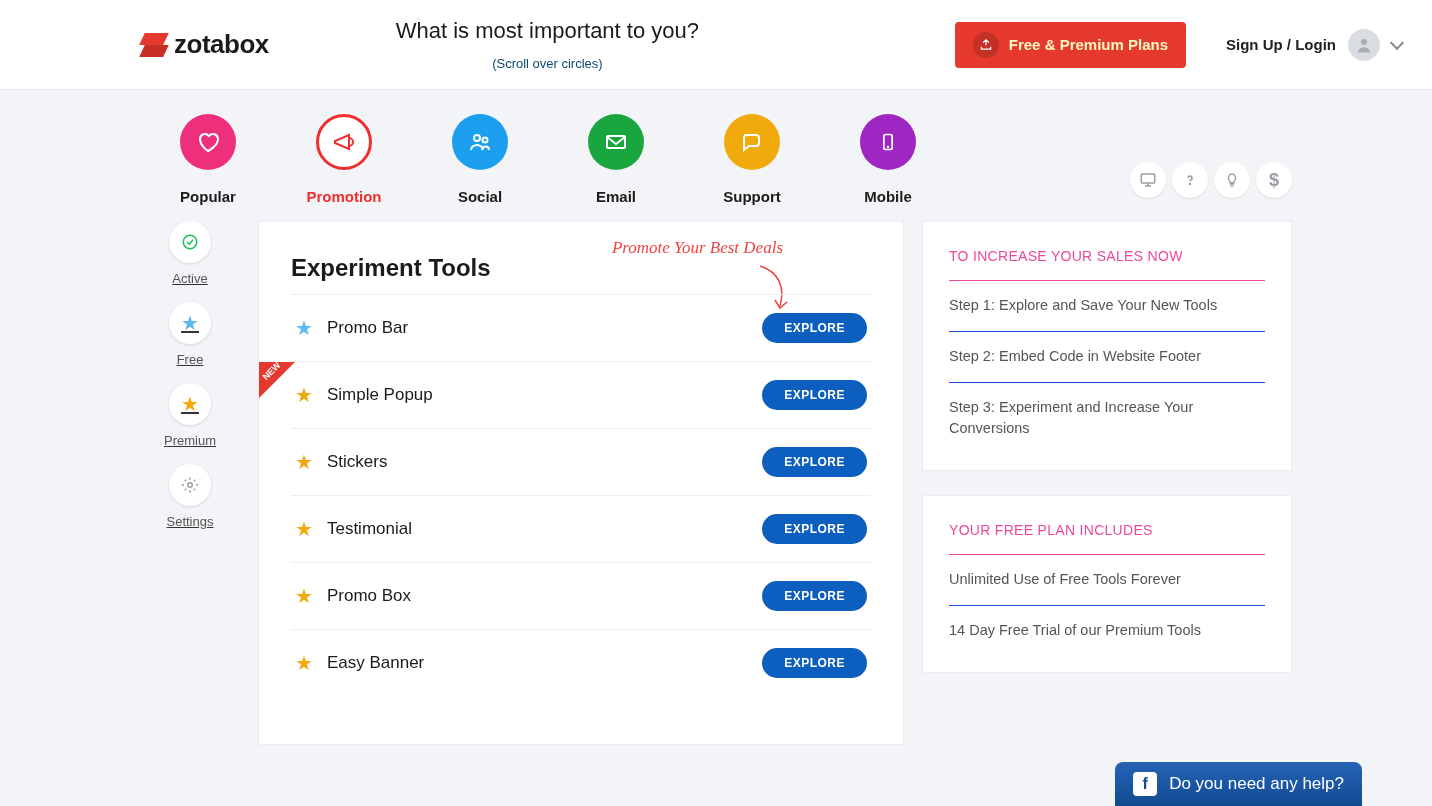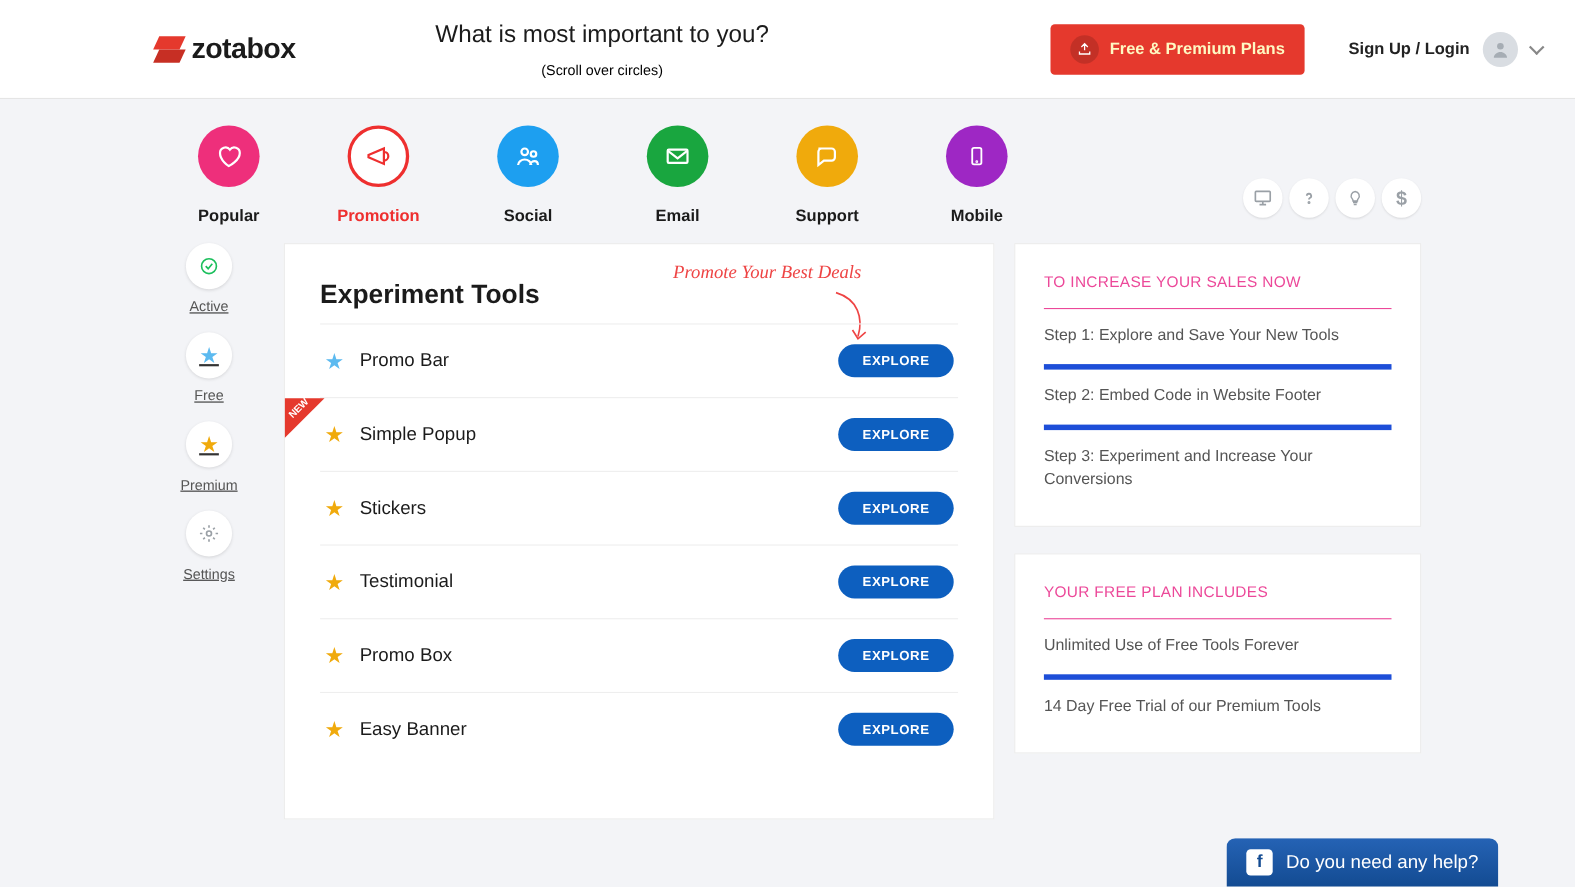--- a/index.html
+++ b/index.html
@@ -52,21 +52,21 @@
   .header-center {
     flex: 1;
     text-align: center;
   }
   .header-q {
     font-size: 22px;
     color: #1b1b1b;
   }
   .header-sub {
     font-size: 13px;
-    color: #000000;
+    color: #0c4a6e;
     margin-top: 12px;
   }
   .btn-plans {
     display: flex;
     align-items: center;
     gap: 10px;
     background: #e5392d;
     color: #fef9c3;
     border-radius: 4px;
     padding: 10px 18px;
@@ -276,21 +276,21 @@
   .side-card h3 {
     font-size: 14px;
     font-weight: 400;
     color: #ec4899;
     letter-spacing: 0.3px;
     padding-bottom: 16px;
     border-bottom: 1px solid #ec4899;
   }
   .side-card .step {
     padding: 14px 0;
-    border-bottom: 5px solid #1d4ed8;
+    border-bottom: 1px solid #1d4ed8;
     font-size: 14.5px;
     color: #555;
     line-height: 1.5;
   }
   .side-card .step:last-child { border-bottom: none; padding-bottom: 0; }
 
   
   .help-fab {
     position: fixed;
     right: 70px;

